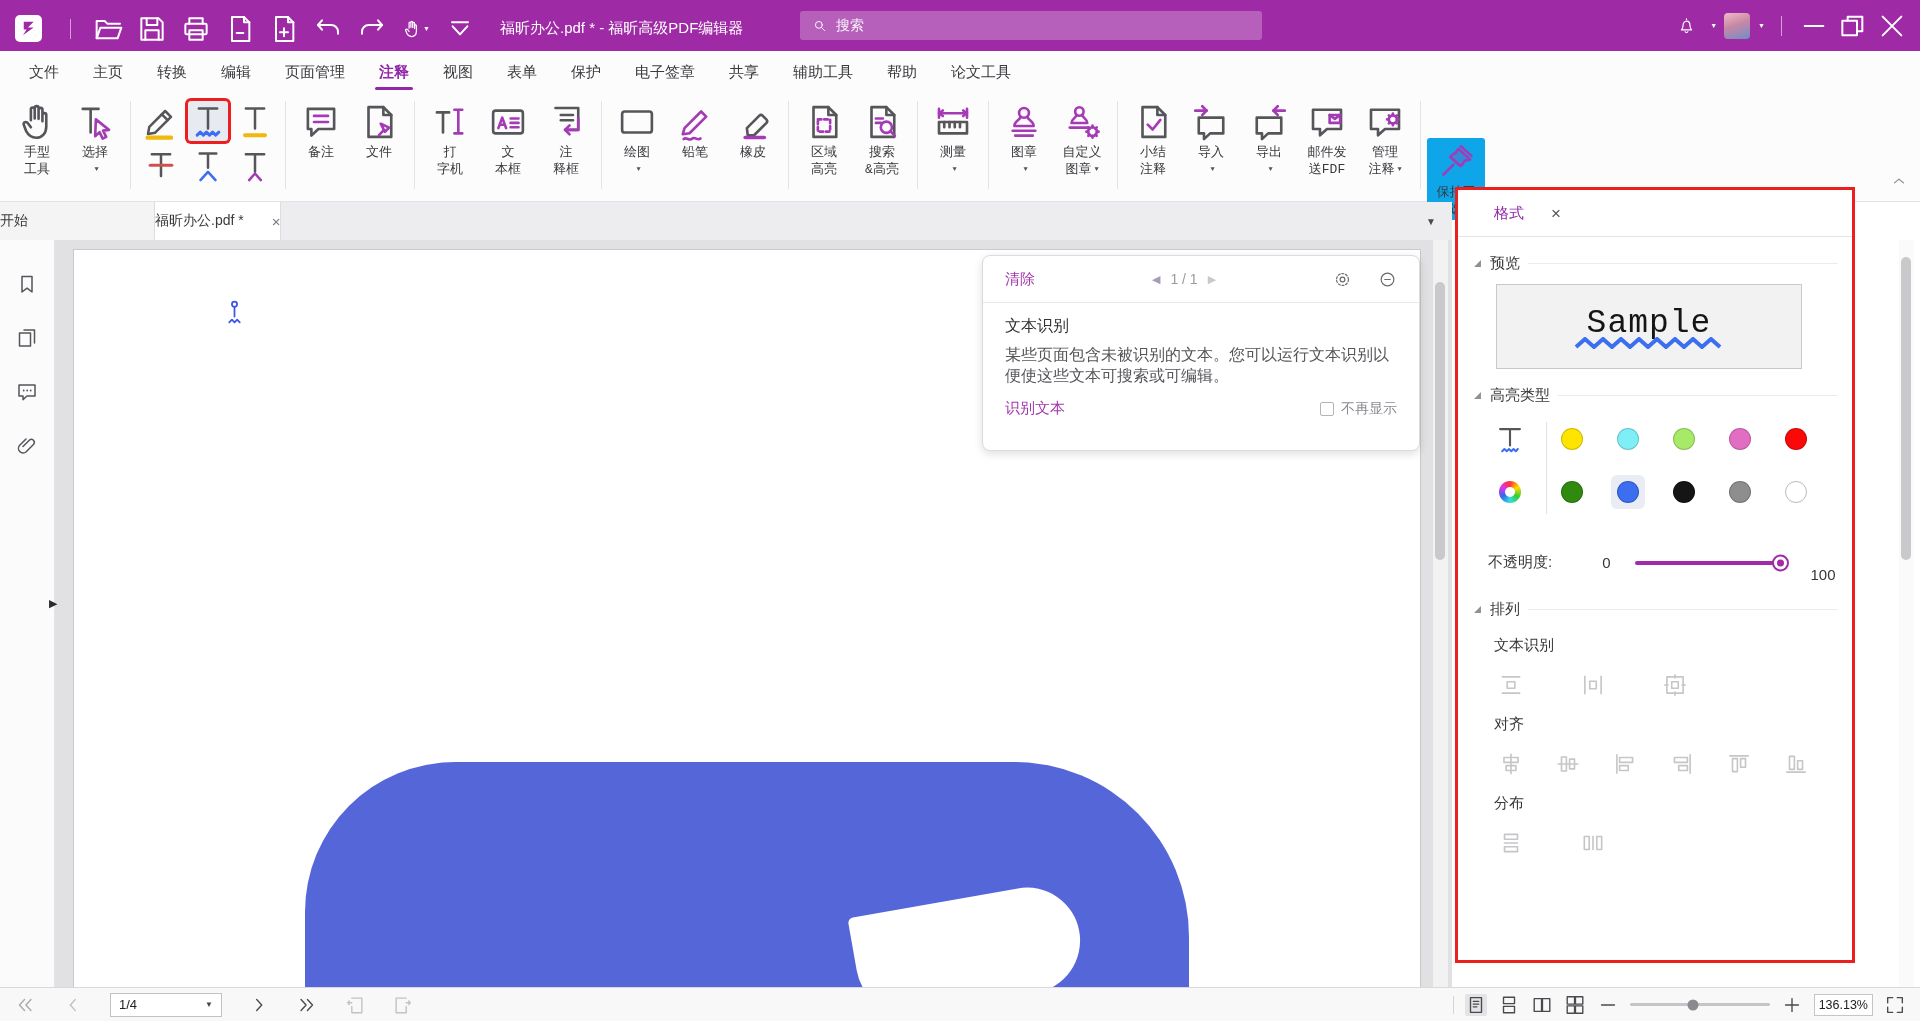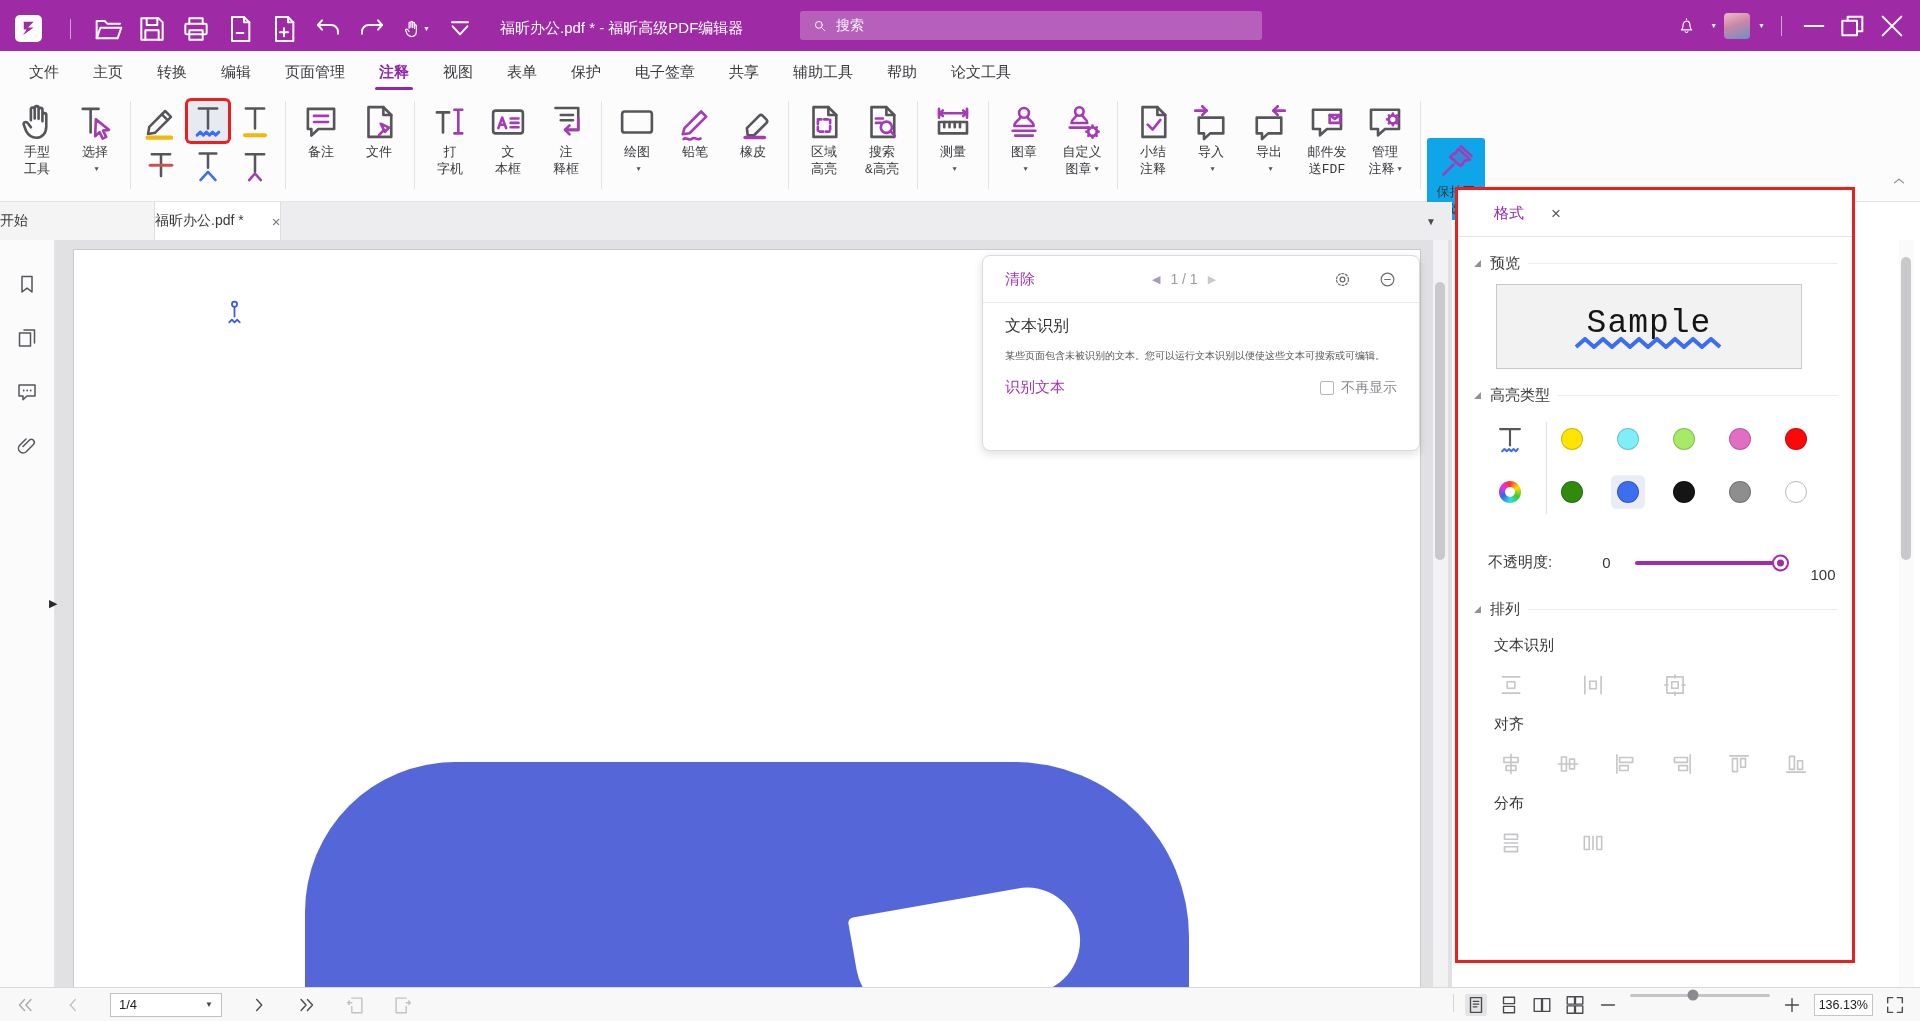--- a/index.html
+++ b/index.html
@@ -72,21 +72,21 @@
   .notif { position:absolute; left:982px; top:255px; width:438px; height:196px; background:#fff; border:1px solid #DBDBDE; border-radius:8px; box-shadow:0 3px 10px rgba(0,0,0,.13); z-index:6; }
   .notif-head { display:flex; align-items:center; height:47px; padding:0 22px; border-bottom:1px solid #E8E8EA; }
   .notif-clear { color:#A236AC; font-size:15px; }
   .notif-pager { display:flex; align-items:center; gap:10px; margin:0 auto; font-size:14px; color:#9a9aa0; }
   .pg-prev { color:#a89bb5; font-size:11px; }
   .pg-next { color:#c9c9cc; font-size:11px; }
   .notif-hicons { display:flex; align-items:center; gap:26px; color:#6a6a6f; }
   .notif-hicons .ic { width:19px; height:19px; }
   .notif-body { padding:13px 22px 0;font-family:Liberation Mono, monospace; }
   .notif-title { font-size:16px; color:#333; }
-  .notif-msg { font-size:10px; color:#55555a; line-height:21px; margin-top:9px; }
+  .notif-msg { font-size:16px; color:#55555a; line-height:21px; margin-top:9px; }
   .notif-foot { display:flex; align-items:center; margin-top:11px; }
   .notif-action { color:#A236AC; font-size:15px; }
   .notif-dismiss { margin-left:auto; display:flex; align-items:center; gap:7px; color:#8a8a90; font-size:14px; }
   .chk { width:14px; height:14px; border:1px solid #b5b5b8; border-radius:2px; background:#fff; }
 
   
   .format-panel { position:absolute; left:1455px; top:187px; width:400px; height:776px; background:#fff; border:3px solid #EC1E1E; z-index:7; }
   .fp-tabrow { height:47px; border-bottom:1px solid #E4E4E6; display:flex; align-items:center; padding-left:36px; gap:27px; }
   .fp-tab { color:#9128A9; font-size:15px; }
   .fp-close { color:#55555a; font-size:17px; line-height:1; }
@@ -127,21 +127,21 @@
   
   .statusbar { position:absolute; left:0; top:987px; right:0; height:34px; background:#F8F8F9; border-top:1px solid #D9D9DB; display:flex; align-items:center; padding:0 14px; }
   .sb-left { display:flex; align-items:center; gap:26px; }
   .st-ic { width:22px; height:22px; color:#4A4A4E; display:flex; align-items:center; justify-content:center; }
   .st-ic .ic { width:19px; height:19px; }
   .st-ic.dis { color:#C2C2C5; }
   .st-ic.half { color:#A9A9AD; }
   .pagebox { width:112px; height:24px; border:1px solid #C2C2C4; background:#fff; display:flex; align-items:center; padding:0 8px; gap:6px; }
   .pagebox .pv { flex:1; font-size:13px; color:#222; }
   .pagebox .pc { font-size:8px; color:#444; }
-  .sb-right { margin-left:auto; display:flex; gap:11px; }
+  .sb-right { margin-left:auto; display:flex; align-items:center; gap:11px; }
   .sb-sep { width:1px; height:18px; background:#D5D5D8; }
   .st-ic.viewact { background:#E4E4E7; border-radius:2px; }
   .zslider { width:140px; height:3px; background:#C5C5C8; border-radius:2px; position:relative; }
   .zhandle { position:absolute; left:45%; top:50%; transform:translate(-50%,-50%); width:11px; height:11px; background:#8A8A8F; border-radius:50%; }
   .zoomval { min-width:58px; height:22px; border:1px solid #C5C5C8; background:#fff; display:flex; align-items:center; justify-content:center; font-size:12.5px; color:#222; padding:0 4px; }
 </style>
 </head>
 <body>
 
 <div class="titlebar">

